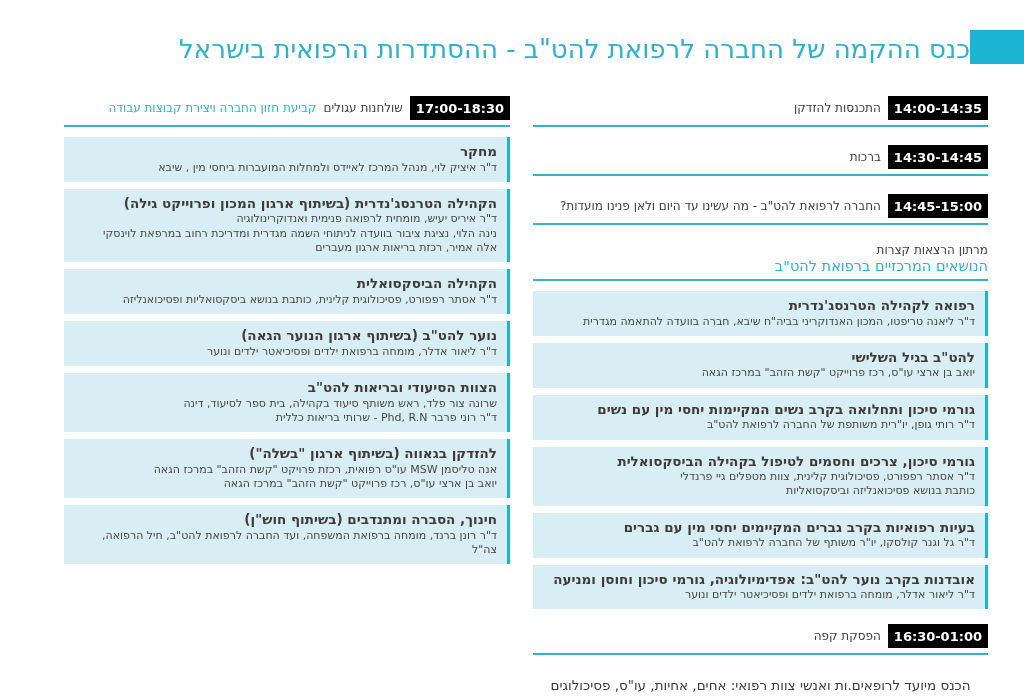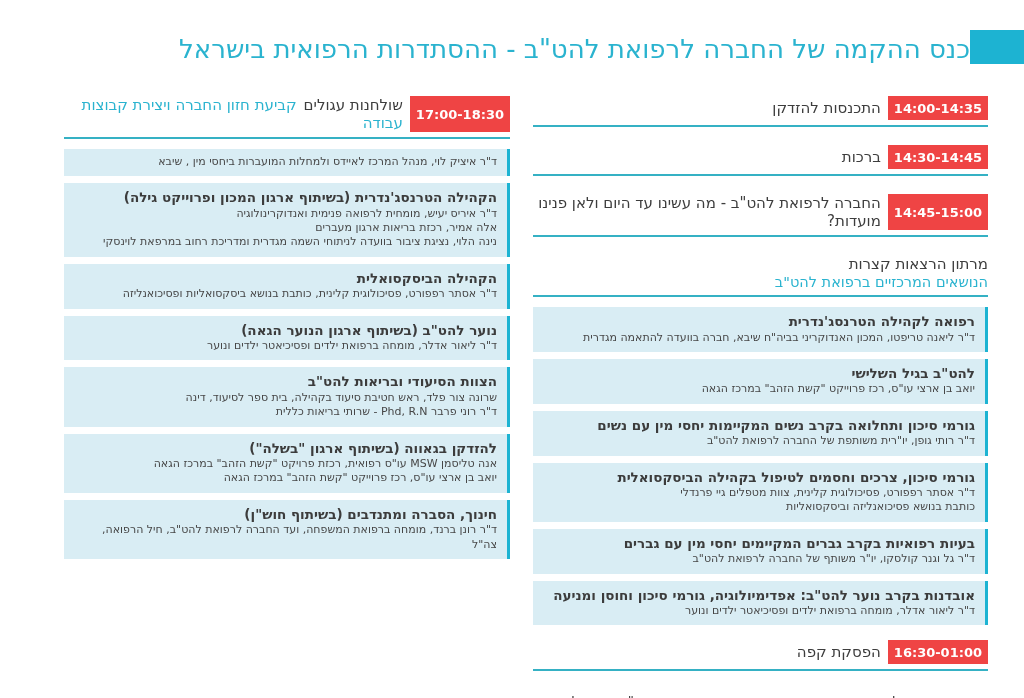--- a/index.html
+++ b/index.html
@@ -14,25 +14,25 @@
 
   
   .col { position:absolute; top:96px; display:flex; flex-direction:column; }
   .col-right { right:36px;  width:455px; }
   .col-left  { right:514px; width:446px; }
 
   
   .time-row { margin:8px 0 10px; }
   .time-row:first-child { margin-top:0; }
   .time-line { display:flex; align-items:stretch; gap:7px; }
-  .badge { background:#ef4444; color:#ffffff; font-weight:bold; font-size:13px;
+  .badge { background:#000000; color:#ffffff; font-weight:bold; font-size:13px;
            padding:3px 6px; display:flex; align-items:center; justify-content:center;
            flex:0 0 auto; direction:ltr; min-height:24px; }
   .title-stack { display:flex; flex-direction:column; justify-content:center; }
-  .row-title { font-size:15px; color:#3d3d3d; }
+  .row-title { font-size:12px; color:#3d3d3d; }
   .t-inline { color:#2ab3cf; margin-inline-start:7px; }
   .row-subtitle { font-size:14.5px; color:#2ab3cf; margin-top:1px; }
   .underline { border-bottom:2.5px solid #35b1c4; margin-top:5px; }
 
   
   .session { background:#d9edf4; border-left:none; border-right:3px solid #1db3d2;
              padding:6px 10px 7px; margin-bottom:7px; }
   .s-title { font-size:13.5px; font-weight:bold; color:#3c3c3c; line-height:1.3; }
   .s-line { font-size:11px; color:#474747; line-height:1.3; }
 
@@ -135,39 +135,40 @@
       <div class="time-line">
         <span class="badge">17:00-18:30</span>
         <div class="title-stack">
           <div class="row-title"><span class="t-main">שולחנות עגולים</span><span class="t-inline">קביעת חזון החברה ויצירת קבוצות עבודה</span></div>
 
         </div>
       </div>
       <div class="underline"></div>
     </div>
       <div class="session">
+      <div class="s-title">מחקר</div>
     <div class="s-line">ד"ר איציק לוי, מנהל המרכז לאיידס ולמחלות המועברות ביחסי מין , שיבא</div>
       </div>
       <div class="session">
       <div class="s-title">הקהילה הטרנסג'נדרית (בשיתוף ארגון המכון ופרוייקט גילה)</div>
     <div class="s-line">ד"ר איריס יעיש, מומחית לרפואה פנימית ואנדוקרינולוגיה</div>
+        <div class="s-line">נינה הלוי, נציגת ציבור בוועדה לניתוחי השמה מגדרית ומדריכת רחוב במרפאת לוינסקי</div>
         <div class="s-line">אלה אמיר, רכזת בריאות ארגון מעברים</div>
-        <div class="s-line">נינה הלוי, נציגת ציבור בוועדה לניתוחי השמה מגדרית ומדריכת רחוב במרפאת לוינסקי</div>
       </div>
       <div class="session">
       <div class="s-title">הקהילה הביסקסואלית</div>
     <div class="s-line">ד"ר אסתר רפפורט, פסיכולוגית קלינית, כותבת בנושא ביסקסואליות ופסיכואנליזה</div>
       </div>
       <div class="session">
       <div class="s-title">נוער להט"ב (בשיתוף ארגון הנוער הגאה)</div>
     <div class="s-line">ד"ר ליאור אדלר, מומחה ברפואת ילדים ופסיכיאטר ילדים ונוער</div>
       </div>
       <div class="session">
       <div class="s-title">הצוות הסיעודי ובריאות להט"ב</div>
-    <div class="s-line">שרונה צור פלד, ראש חטיבת סיעוד בקהילה, בית ספר לסיעוד, דינה</div>
+    <div class="s-line">שרונה צור פלד, ראש משותף סיעוד בקהילה, בית ספר לסיעוד, דינה</div>
         <div class="s-line">ד"ר רוני פרבר Phd, R.N - שרותי בריאות כללית</div>
       </div>
       <div class="session">
       <div class="s-title">להזדקן בגאווה (בשיתוף ארגון "בשלה")</div>
     <div class="s-line">אנה טליסמן MSW עו"ס רפואית, רכזת פרויקט "קשת הזהב" במרכז הגאה</div>
         <div class="s-line">יואב בן ארצי עו"ס, רכז פרוייקט "קשת הזהב" במרכז הגאה</div>
       </div>
       <div class="session">
       <div class="s-title">חינוך, הסברה ומתנדבים (בשיתוף חוש"ן)</div>
     <div class="s-line">ד"ר רונן ברנד, מומחה ברפואת המשפחה, ועד החברה לרפואת להט"ב, חיל הרפואה, צה"ל</div>

